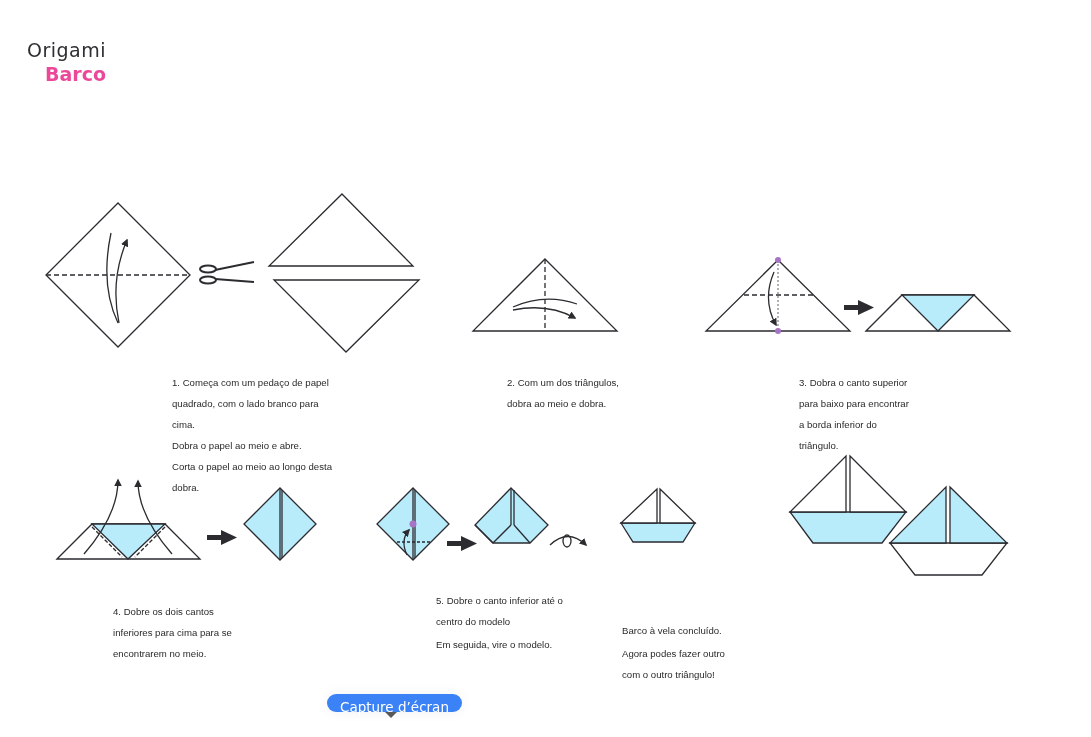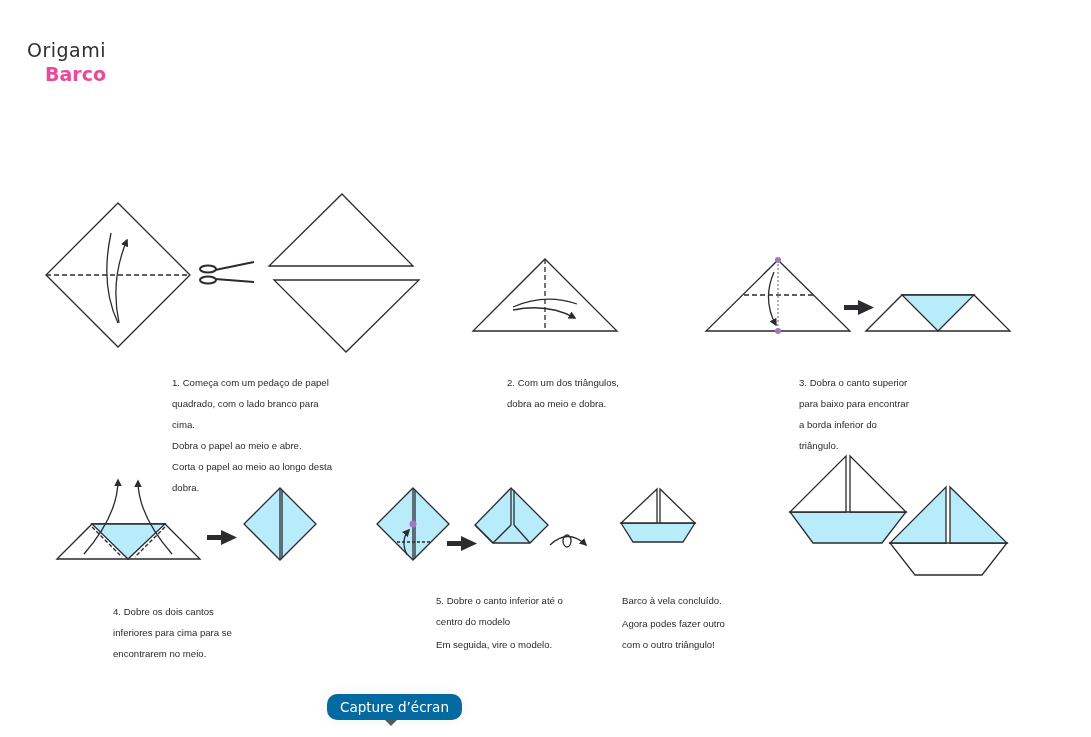--- a/index.html
+++ b/index.html
@@ -3,21 +3,21 @@
   <meta charset="utf-8">
   <style>
     html, body { margin: 0; padding: 0; background: #ffffff; }
     body { width: 1091px; height: 737px; position: relative; overflow: hidden; font-family: "DejaVu Sans", sans-serif; color: #2b2b30; }
     .title-block { position: absolute; left: 27px; top: 38px; text-align: right; }
     .title-kicker { font-size: 19px; font-weight: 400; letter-spacing: 0.5px; line-height: 24px; color: #2e2e33; }
     .title-main { font-size: 19px; font-weight: 700; line-height: 24px; color: #ec4899; }
     .diagram { position: absolute; left: 0; top: 0; width: 1091px; height: 737px; }
     .caption { position: absolute; font-family: "Liberation Sans", sans-serif; font-size: 9.6px; line-height: 10.5px; color: #2a2a2a; white-space: pre-line; }
     .caption .line { display: block; }
-    .tooltip { position: absolute; left: 327px; top: 694px; height: 26px; padding: 0 13px; background: #0369a1; color: #ffffff; border-radius: 10px; font-family: "DejaVu Sans", sans-serif; font-size: 13.5px; line-height: 26px; box-shadow: 0 0 14px rgba(0,0,0,0.06); }
+    .tooltip { position: absolute; left: 327px; top: 694px; height: 18px; padding: 0 13px; background: #3b82f6; color: #ffffff; border-radius: 10px; font-family: "DejaVu Sans", sans-serif; font-size: 13.5px; line-height: 26px; box-shadow: 0 0 14px rgba(0,0,0,0.06); }
     .tooltip::after { content: ""; position: absolute; left: 58px; bottom: -6px; width: 0; height: 0; border-left: 6px solid transparent; border-right: 6px solid transparent; border-top: 6px solid #595959; }
   </style>
 </head>
 <body>
 
 <div class="title-block">
   <div class="title-kicker">Origami</div>
   <div class="title-main">Barco</div>
 </div>
 
@@ -160,19 +160,19 @@
   <span class="line">inferiores para cima para se</span>
   <span class="line">encontrarem no meio.</span>
 </div>
 
 <div class="caption" style="left:396px; top:585px;margin-left:40px;">
   <span class="line">5. Dobre o canto inferior até o</span>
   <span class="line">centro do modelo</span>
   <span class="line" style="margin-top:2px">Em seguida, vire o modelo.</span>
 </div>
 
-<div class="caption" style="left:622px; top:585px;">
+<div class="caption" style="left:622px; top:615px;">
   <span class="line">Barco à vela concluído.</span>
   <span class="line" style="margin-top:2px">Agora podes fazer outro</span>
   <span class="line">com o outro triângulo!</span>
 </div>
 
 <div class="tooltip">Capture d’écran</div>
 
 </body></html>

